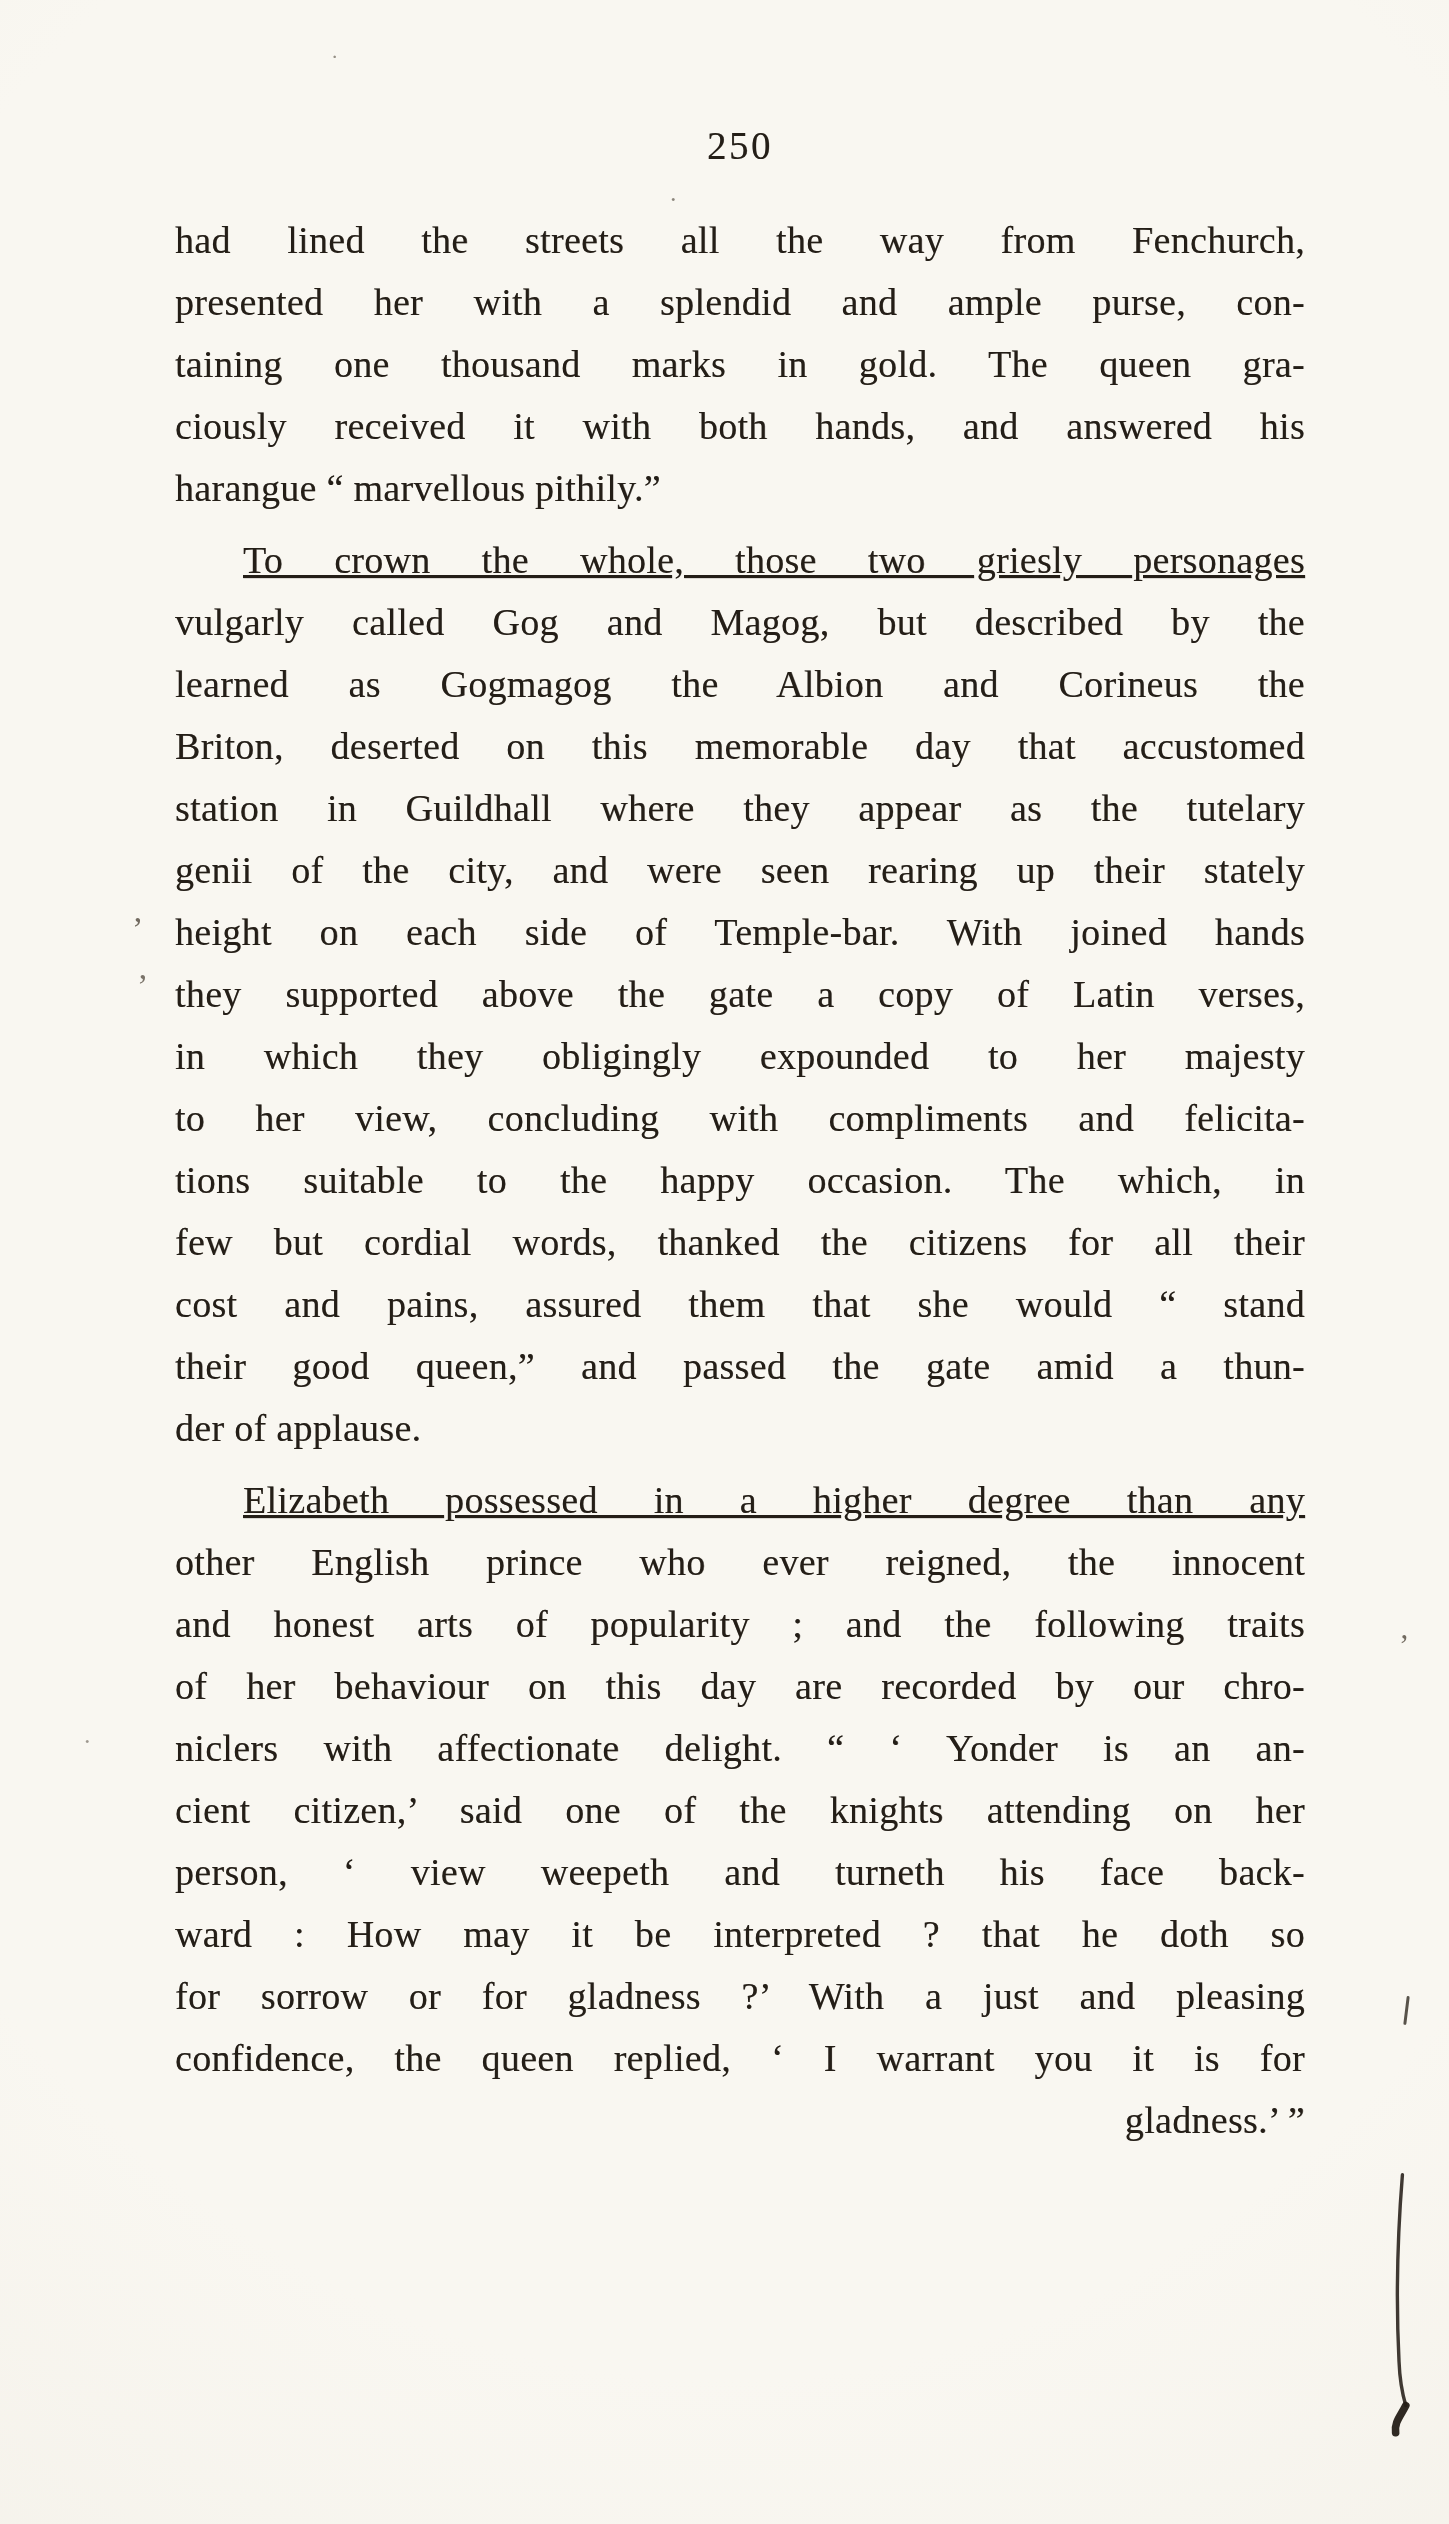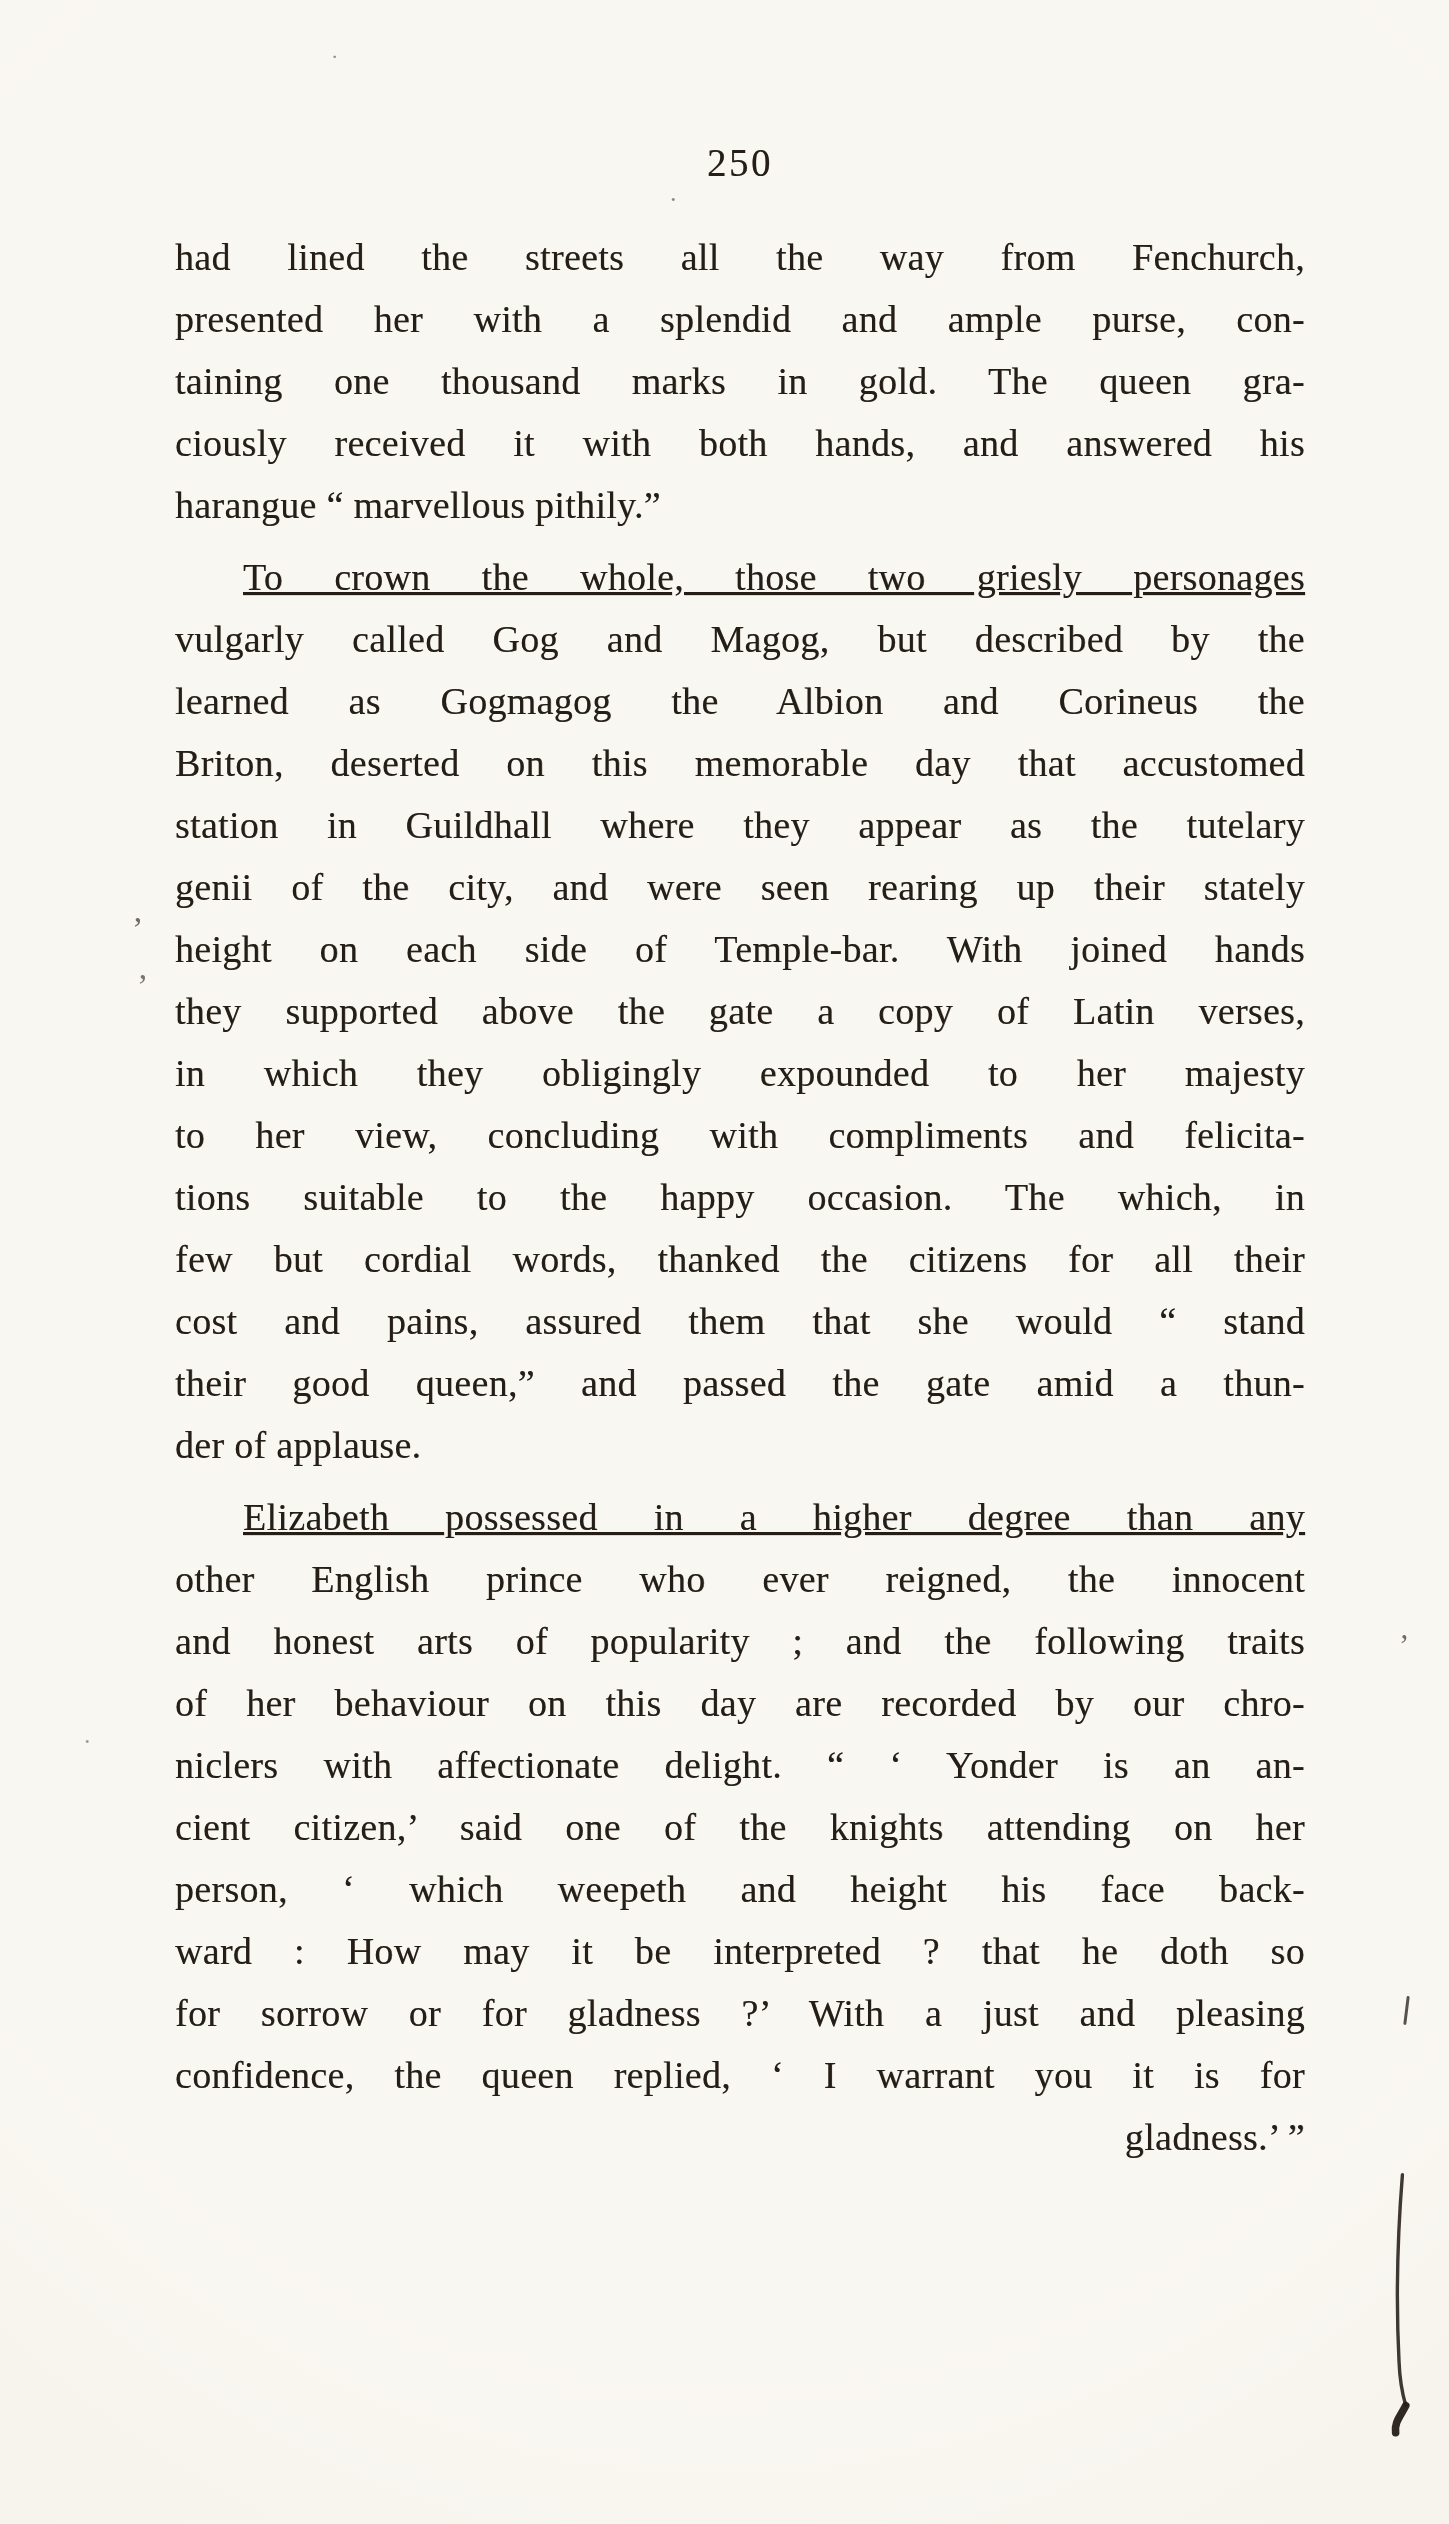--- a/index.html
+++ b/index.html
@@ -11,21 +11,21 @@
     overflow: hidden;
     background:
       radial-gradient(130% 95% at 50% 42%, #f9f7f1 55%, #f3f0e8 85%, #e9e5da 100%);
     font-family: "Liberation Serif", "DejaVu Serif", serif;
     color: #241e17;
   }
 
   .content {
     position: absolute;
     left: 165px;
-    top: 137px;
+    top: 120px;
     width: 1150px;
   }
 
   .page-number {
     text-align: center;
     font-size: 39px;
     line-height: 51px;
     letter-spacing: 2.5px;
     margin-bottom: 38px;
     text-shadow: 0.3px 0.3px 0.6px rgba(36,30,23,0.5);
@@ -99,21 +99,21 @@
           <div class="line">their good queen,” and passed  the gate amid a thun-</div>
           <div class="line last-left">der of applause.</div>
         </div>
         <div class="paragraph">
           <div class="line indent">Elizabeth possessed in a higher degree than any</div>
           <div class="line">other English prince who ever reigned, the innocent</div>
           <div class="line">and honest arts of popularity ;  and the following traits</div>
           <div class="line">of her behaviour on this day are recorded by our chro-</div>
           <div class="line">niclers with affectionate delight.   “ ‘ Yonder is an an-</div>
           <div class="line">cient citizen,’ said one of the knights attending on her</div>
-          <div class="line">person, ‘ which weepeth and height his face back-</div>
+          <div class="line">person, ‘ view weepeth and turneth his face back-</div>
           <div class="line">ward :  How may it be interpreted ?  that he doth so</div>
           <div class="line">for sorrow or for gladness ?’  With a just and pleasing</div>
           <div class="line">confidence, the queen replied, ‘ I warrant you it is for</div>
           <div class="line last-right">gladness.’ ”</div>
         </div>
       </div>
   </div>
 
   <span class="artifact a-dot-top">·</span>
   <span class="artifact a-under-number">·</span>

